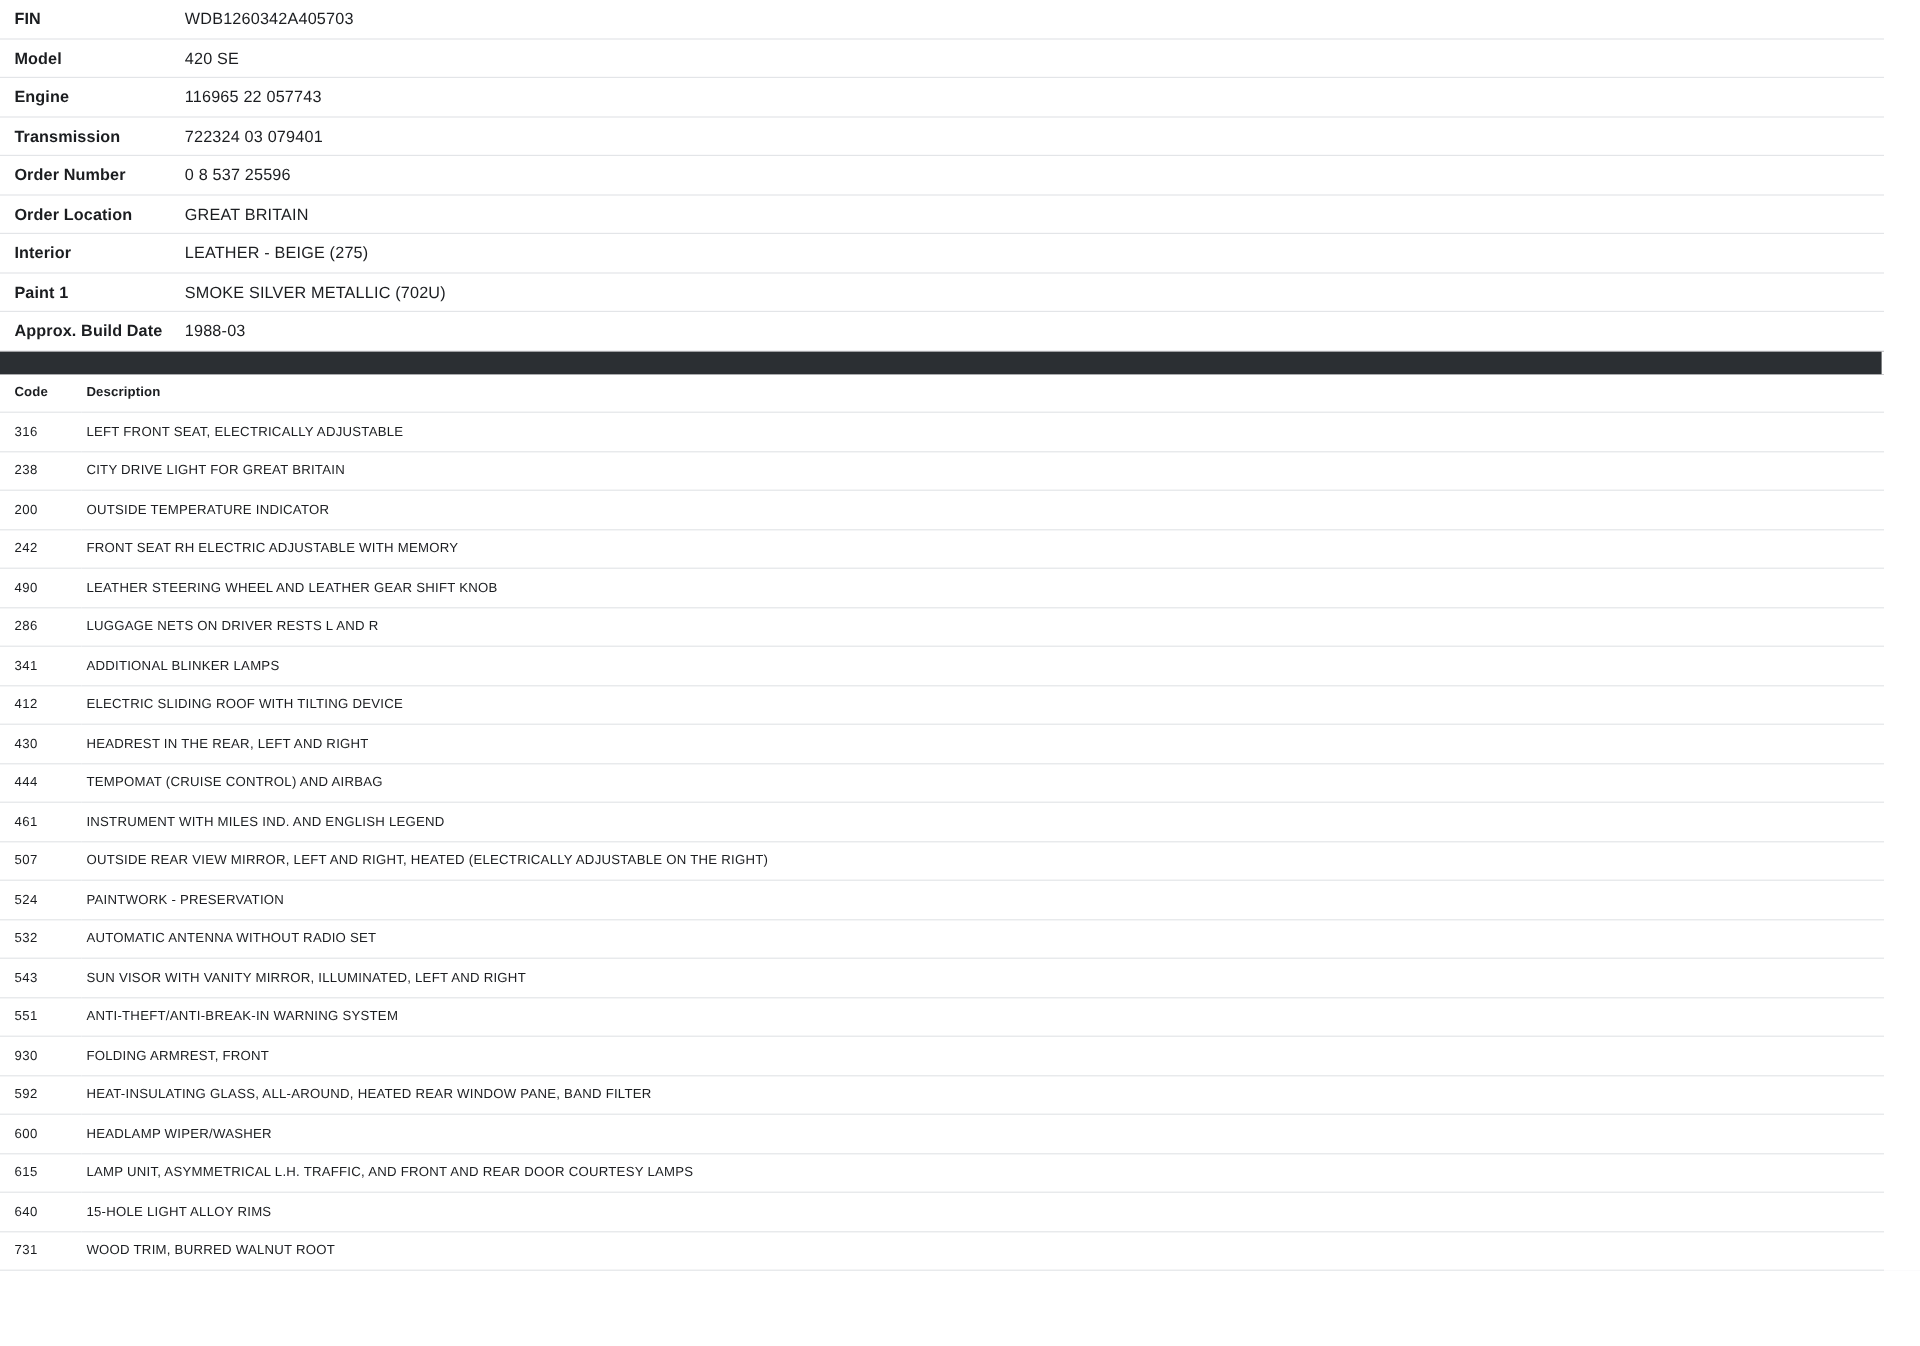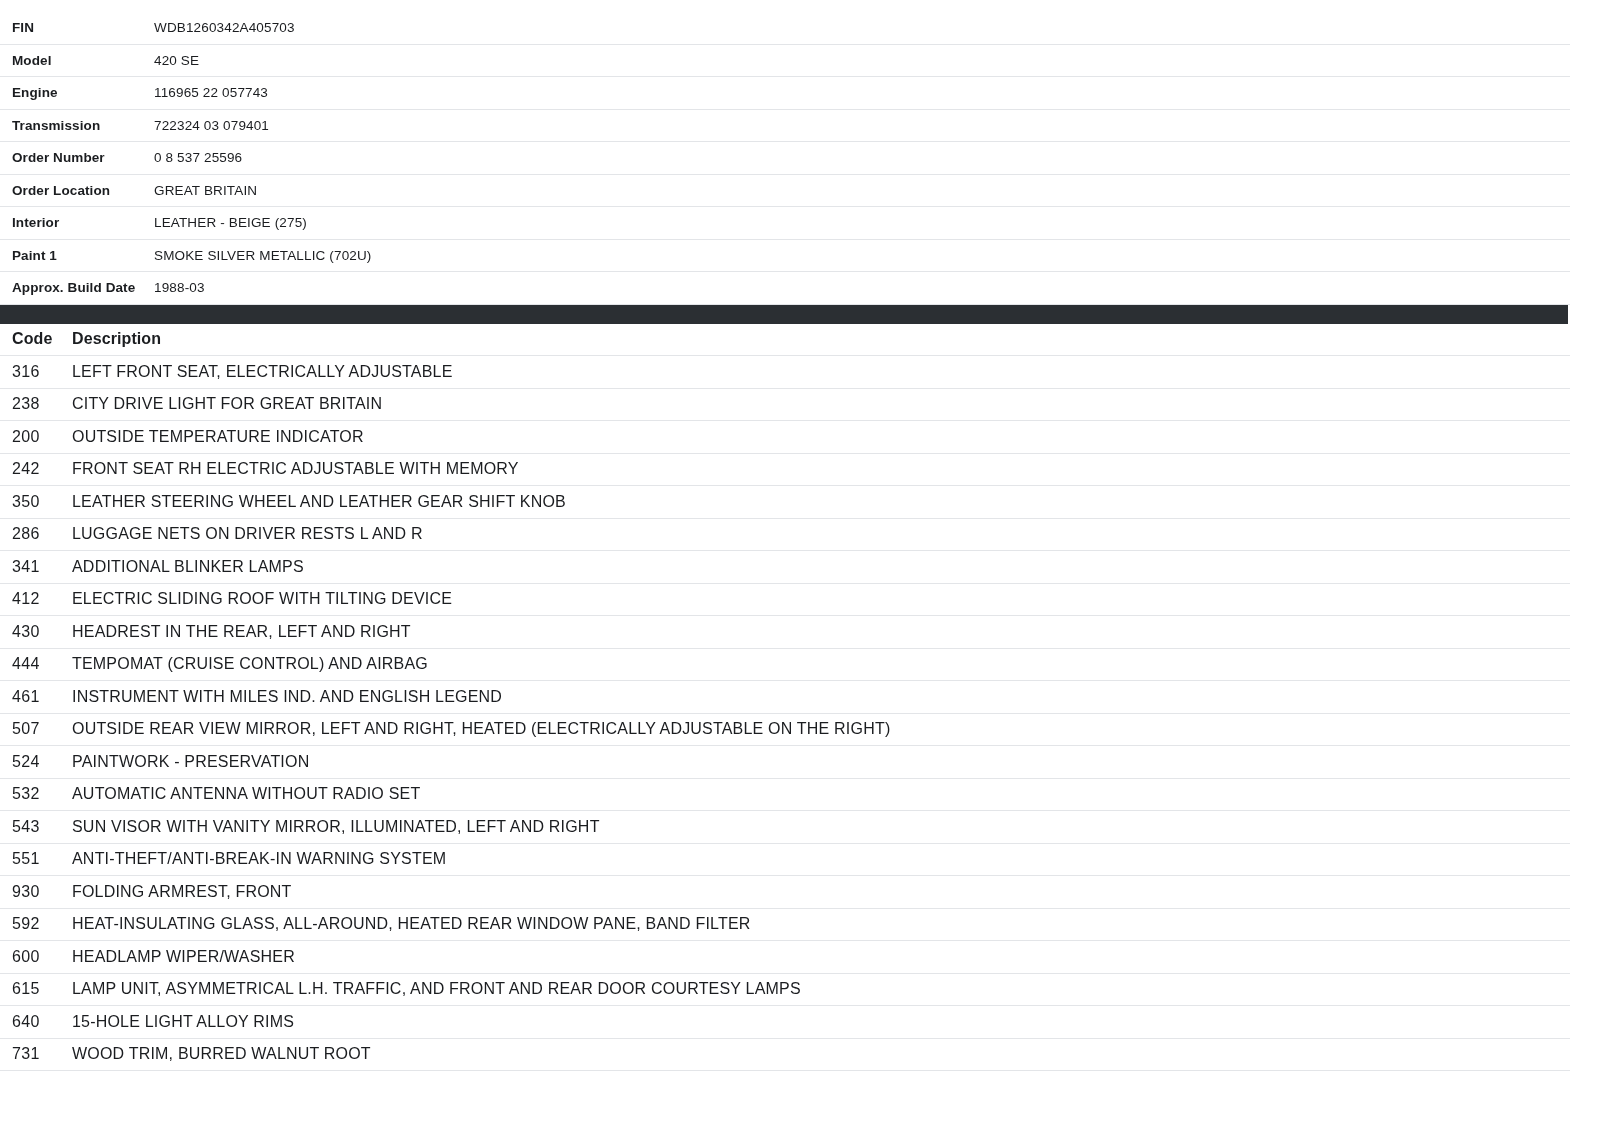--- a/index.html
+++ b/index.html
@@ -16,21 +16,20 @@
   .page {
     width: 1600px;
     position: relative;
   }
 
   
   .spec-table {
     width: 100%;
     border-collapse: collapse;
     table-layout: fixed;
-    margin-top: 12px;
   }
   .spec-table tr {
     border-bottom: 1px solid #e3e5e8;
   }
   .spec-table td {
     padding: 0;
     vertical-align: middle;
     height: 31.5px;
     font-size: 13.5px;
     color: #1b1d20;
@@ -73,21 +72,21 @@
     table-layout: fixed;
   }
   .codes-table tr {
     border-bottom: 1px solid #e3e5e8;
   }
   .codes-table th, .codes-table td {
     padding: 0;
     text-align: left;
     vertical-align: middle;
     height: 31.5px;
-    font-size: 16px;
+    font-size: 11px;
     color: #1b1d20;
     font-weight: normal;
   }
   .codes-table thead th {
     font-weight: bold;
     letter-spacing: 0.1px;
   }
   .col-code {
     width: 56px;
     padding-left: 12px !important;
@@ -180,21 +179,21 @@
       </tr>
       <tr>
         <td class="col-code">200</td>
         <td class="col-desc">OUTSIDE TEMPERATURE INDICATOR</td>
       </tr>
       <tr>
         <td class="col-code">242</td>
         <td class="col-desc">FRONT SEAT RH ELECTRIC ADJUSTABLE WITH MEMORY</td>
       </tr>
       <tr>
-        <td class="col-code">350</td>
+        <td class="col-code">490</td>
         <td class="col-desc">LEATHER STEERING WHEEL AND LEATHER GEAR SHIFT KNOB</td>
       </tr>
       <tr>
         <td class="col-code">286</td>
         <td class="col-desc">LUGGAGE NETS ON DRIVER RESTS L AND R</td>
       </tr>
       <tr>
         <td class="col-code">341</td>
         <td class="col-desc">ADDITIONAL BLINKER LAMPS</td>
       </tr>

